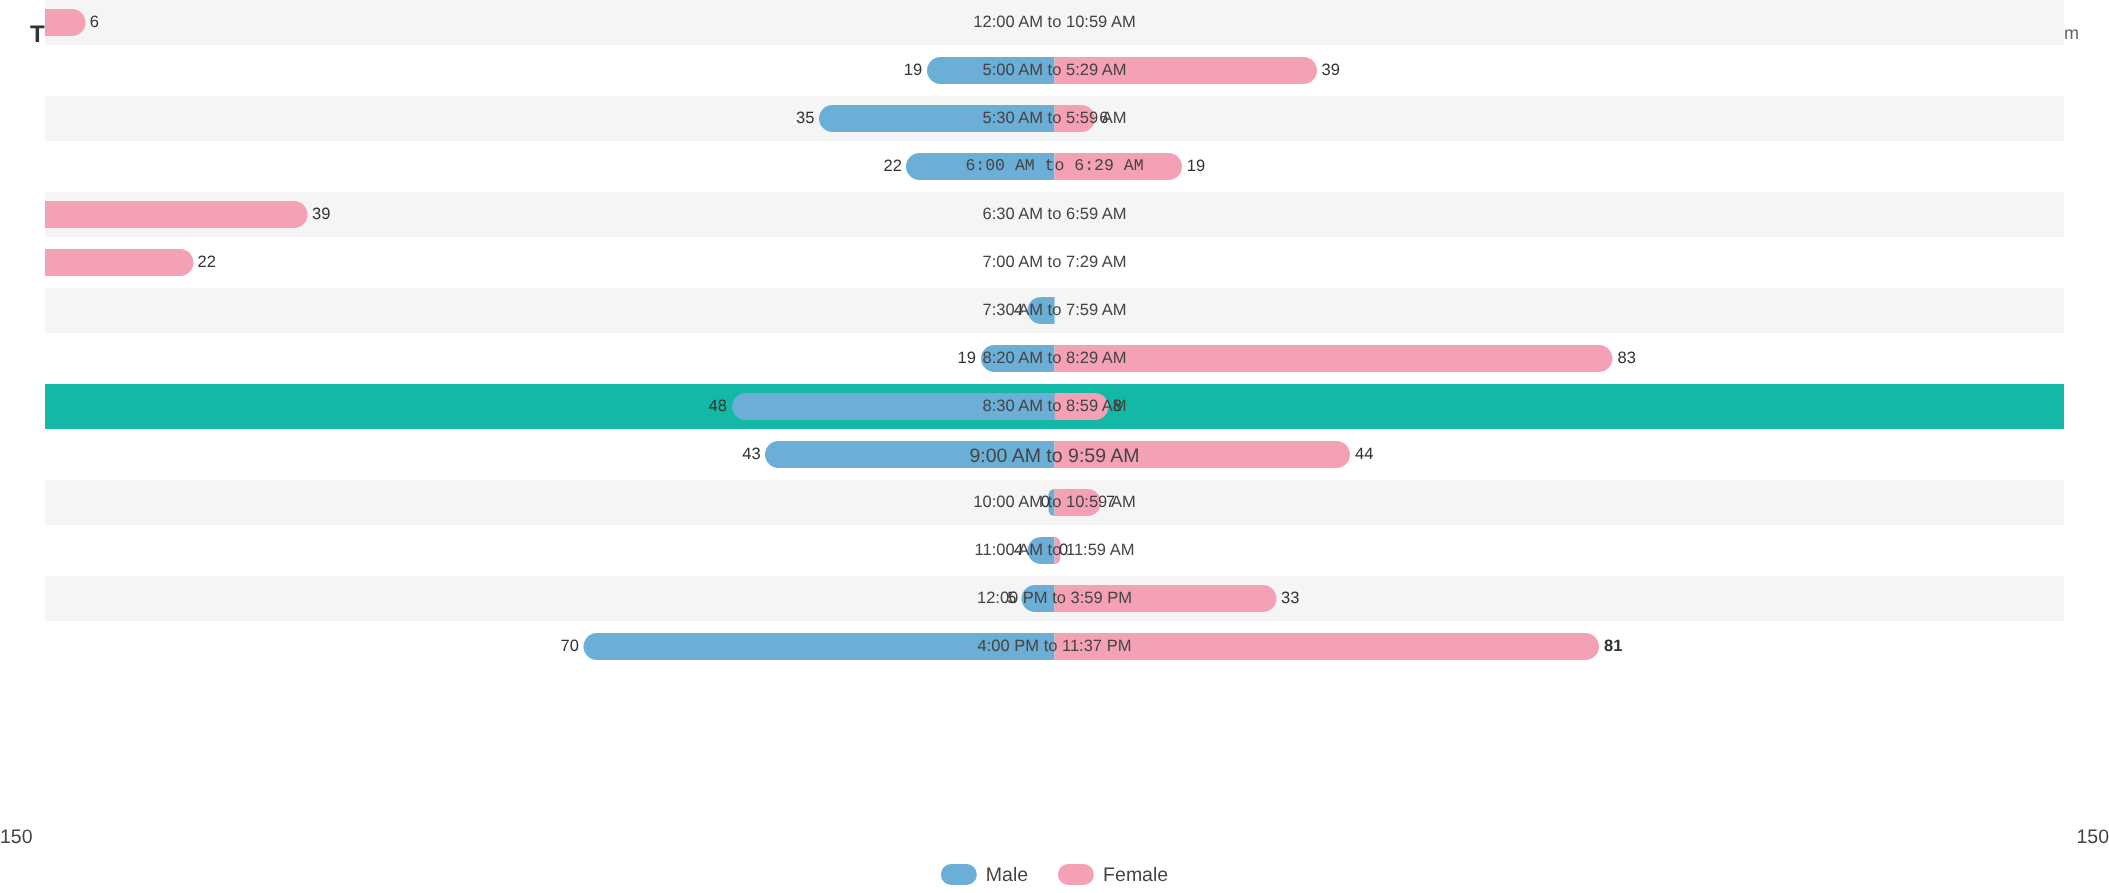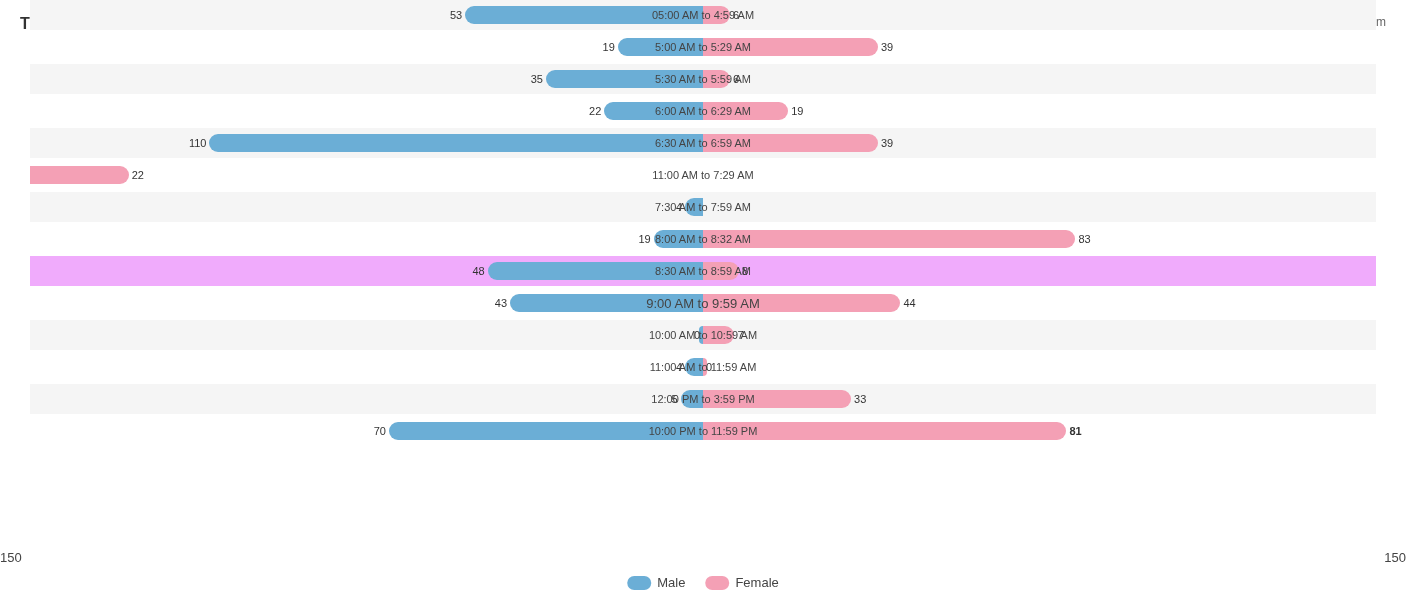--- a/index.html
+++ b/index.html
@@ -147,26 +147,21 @@
 </head>
 <body>
 
 <div class="chart-container">
   <div class="chart-title">TIME OF DEPARTURE TO WORK BY SEX IN WILLIAMSPORT</div>
   <div class="source-text">Source: ZipAtlas.com</div>
 
   <div class="rows-container" id="rows-container">
 
   <div class="row" style="background: rgb(245, 245, 245);">
-    <div class="left-section" style="width:50%; position:relative; height:100%;">
-      <div class="bar-male" style="width:35.333333333333336%; right:0; top:50%; transform:translateY(-50%); position:absolute; height:18px; background:#6baed6; border-radius:9px 0 0 9px;">
-      </div>
-      <span style="position:absolute; right:calc(35.333333333333336% + 3px); top:50%; transform:translateY(-50%); font-size:11px; color:#333;">53</span>
-    </div>
-    <div class="label-center" style="position:absolute; left:50%; transform:translateX(-50%); font-size:11px; color:#444; white-space:nowrap; z-index:10;">05:00 AM to 4:59 AM</div>
+    <div class="label-center" style="position:absolute; left:50%; transform:translateX(-50%); font-size:11px; color:#444; white-space:nowrap; z-index:10;">12:00 AM to 10:59 AM</div>
     <div class="right-section" style="width:50%; position:relative; height:100%;">
       <div class="bar-female" style="width:4%; left:0; top:50%; transform:translateY(-50%); position:absolute; height:18px; background:#f4a0b5; border-radius:0 9px 9px 0;">
       </div>
       <span style="position:absolute; left:calc(4% + 3px); top:50%; transform:translateY(-50%); font-size:11px; color:#333;">6</span>
     </div>
   </div>
       <div class="row" style="background: rgb(255, 255, 255);">
     <div class="left-section" style="width:50%; position:relative; height:100%;">
       <div class="bar-male" style="width:12.666666666666668%; right:0; top:50%; transform:translateY(-50%); position:absolute; height:18px; background:#6baed6; border-radius:9px 0 0 9px;">
       </div>
@@ -191,70 +186,65 @@
       </div>
       <span style="position:absolute; left:calc(4% + 3px); top:50%; transform:translateY(-50%); font-size:11px; color:#333;">6</span>
     </div>
   </div>
       <div class="row" style="background: rgb(255, 255, 255);">
     <div class="left-section" style="width:50%; position:relative; height:100%;">
       <div class="bar-male" style="width:14.666666666666666%; right:0; top:50%; transform:translateY(-50%); position:absolute; height:18px; background:#6baed6; border-radius:9px 0 0 9px;">
       </div>
       <span style="position:absolute; right:calc(14.666666666666666% + 3px); top:50%; transform:translateY(-50%); font-size:11px; color:#333;">22</span>
     </div>
-    <div class="label-center" style="position:absolute; left:50%; transform:translateX(-50%); font-size:11px; color:#444; white-space:nowrap; z-index:10;">6:00 AM to 6:29 AM</div>
+    <div class="label-center" style="position:absolute; left:50%; transform:translateX(-50%); font-size:11px; color:#444; white-space:nowrap; z-index:10;font-family:Liberation Mono, monospace;">6:00 AM to 6:29 AM</div>
     <div class="right-section" style="width:50%; position:relative; height:100%;">
       <div class="bar-female" style="width:12.666666666666668%; left:0; top:50%; transform:translateY(-50%); position:absolute; height:18px; background:#f4a0b5; border-radius:0 9px 9px 0;">
       </div>
       <span style="position:absolute; left:calc(12.666666666666668% + 3px); top:50%; transform:translateY(-50%); font-size:11px; color:#333;">19</span>
     </div>
   </div>
       <div class="row" style="background: rgb(245, 245, 245);">
-    <div class="left-section" style="width:50%; position:relative; height:100%;">
-      <div class="bar-male" style="width:73.33333333333333%; right:0; top:50%; transform:translateY(-50%); position:absolute; height:18px; background:#6baed6; border-radius:9px 0 0 9px;">
-      </div>
-      <span style="position:absolute; right:calc(73.33333333333333% + 3px); top:50%; transform:translateY(-50%); font-size:11px; color:#333;">110</span>
-    </div>
     <div class="label-center" style="position:absolute; left:50%; transform:translateX(-50%); font-size:11px; color:#444; white-space:nowrap; z-index:10;">6:30 AM to 6:59 AM</div>
     <div class="right-section" style="width:50%; position:relative; height:100%;">
       <div class="bar-female" style="width:26%; left:0; top:50%; transform:translateY(-50%); position:absolute; height:18px; background:#f4a0b5; border-radius:0 9px 9px 0;">
       </div>
       <span style="position:absolute; left:calc(26% + 3px); top:50%; transform:translateY(-50%); font-size:11px; color:#333;">39</span>
     </div>
   </div>
       <div class="row" style="background: rgb(255, 255, 255);">
-    <div class="label-center" style="position:absolute; left:50%; transform:translateX(-50%); font-size:11px; color:#444; white-space:nowrap; z-index:10;">11:00 AM to 7:29 AM</div>
+    <div class="label-center" style="position:absolute; left:50%; transform:translateX(-50%); font-size:11px; color:#444; white-space:nowrap; z-index:10;">7:00 AM to 7:29 AM</div>
     <div class="right-section" style="width:50%; position:relative; height:100%;">
       <div class="bar-female" style="width:14.666666666666666%; left:0; top:50%; transform:translateY(-50%); position:absolute; height:18px; background:#f4a0b5; border-radius:0 9px 9px 0;">
       </div>
       <span style="position:absolute; left:calc(14.666666666666666% + 3px); top:50%; transform:translateY(-50%); font-size:11px; color:#333;">22</span>
     </div>
   </div>
       <div class="row" style="background: rgb(245, 245, 245);">
     <div class="left-section" style="width:50%; position:relative; height:100%;">
       <div class="bar-male" style="width:2.666666666666667%; right:0; top:50%; transform:translateY(-50%); position:absolute; height:18px; background:#6baed6; border-radius:9px 0 0 9px;">
       </div>
       <span style="position:absolute; right:calc(2.666666666666667% + 3px); top:50%; transform:translateY(-50%); font-size:11px; color:#333;">4</span>
     </div>
     <div class="label-center" style="position:absolute; left:50%; transform:translateX(-50%); font-size:11px; color:#444; white-space:nowrap; z-index:10;">7:30 AM to 7:59 AM</div>
   </div>
       <div class="row" style="background: rgb(255, 255, 255);">
     <div class="left-section" style="width:50%; position:relative; height:100%;">
       <div class="bar-male" style="width:7.333333333333333%; right:0; top:50%; transform:translateY(-50%); position:absolute; height:18px; background:#6baed6; border-radius:9px 0 0 9px;">
       </div>
       <span style="position:absolute; right:calc(7.333333333333333% + 3px); top:50%; transform:translateY(-50%); font-size:11px; color:#333;">19</span>
     </div>
-    <div class="label-center" style="position:absolute; left:50%; transform:translateX(-50%); font-size:11px; color:#444; white-space:nowrap; z-index:10;">8:00 AM to 8:32 AM</div>
+    <div class="label-center" style="position:absolute; left:50%; transform:translateX(-50%); font-size:11px; color:#444; white-space:nowrap; z-index:10;">8:20 AM to 8:29 AM</div>
     <div class="right-section" style="width:50%; position:relative; height:100%;">
       <div class="bar-female" style="width:55.333333333333336%; left:0; top:50%; transform:translateY(-50%); position:absolute; height:18px; background:#f4a0b5; border-radius:0 9px 9px 0;">
       </div>
       <span style="position:absolute; left:calc(55.333333333333336% + 3px); top:50%; transform:translateY(-50%); font-size:11px; color:#333;">83</span>
     </div>
   </div>
-      <div class="row" style="background: #f0abfc;">
+      <div class="row" style="background: #14b8a6;">
     <div class="left-section" style="width:50%; position:relative; height:100%;">
       <div class="bar-male" style="width:32%; right:0; top:50%; transform:translateY(-50%); position:absolute; height:18px; background:#6baed6; border-radius:9px 0 0 9px;">
       </div>
       <span style="position:absolute; right:calc(32% + 3px); top:50%; transform:translateY(-50%); font-size:11px; color:#333;">48</span>
     </div>
     <div class="label-center" style="position:absolute; left:50%; transform:translateX(-50%); font-size:11px; color:#444; white-space:nowrap; z-index:10;text-align:right;">8:30 AM to 8:59 AM</div>
     <div class="right-section" style="width:50%; position:relative; height:100%;">
       <div class="bar-female" style="width:5.333333333333334%; left:0; top:50%; transform:translateY(-50%); position:absolute; height:18px; background:#f4a0b5; border-radius:0 9px 9px 0;">
       </div>
       <span style="position:absolute; left:calc(5.333333333333334% + 3px); top:50%; transform:translateY(-50%); font-size:11px; color:#333;">8</span>
@@ -311,21 +301,21 @@
       </div>
       <span style="position:absolute; left:calc(22% + 3px); top:50%; transform:translateY(-50%); font-size:11px; color:#333;">33</span>
     </div>
   </div>
       <div class="row" style="background: rgb(255, 255, 255);">
     <div class="left-section" style="width:50%; position:relative; height:100%;">
       <div class="bar-male" style="width:46.666666666666664%; right:0; top:50%; transform:translateY(-50%); position:absolute; height:18px; background:#6baed6; border-radius:9px 0 0 9px;">
       </div>
       <span style="position:absolute; right:calc(46.666666666666664% + 3px); top:50%; transform:translateY(-50%); font-size:11px; color:#333;">70</span>
     </div>
-    <div class="label-center" style="position:absolute; left:50%; transform:translateX(-50%); font-size:11px; color:#444; white-space:nowrap; z-index:10;">10:00 PM to 11:59 PM</div>
+    <div class="label-center" style="position:absolute; left:50%; transform:translateX(-50%); font-size:11px; color:#444; white-space:nowrap; z-index:10;">4:00 PM to 11:37 PM</div>
     <div class="right-section" style="width:50%; position:relative; height:100%;">
       <div class="bar-female" style="width:54%; left:0; top:50%; transform:translateY(-50%); position:absolute; height:18px; background:#f4a0b5; border-radius:0 9px 9px 0;">
       </div>
       <span style="position:absolute; left:calc(54% + 3px); top:50%; transform:translateY(-50%); font-size:11px; color:#333;font-weight:bold;">81</span>
     </div>
   </div>
     </div>
 
   <div class="legend">
     <div class="legend-item">

